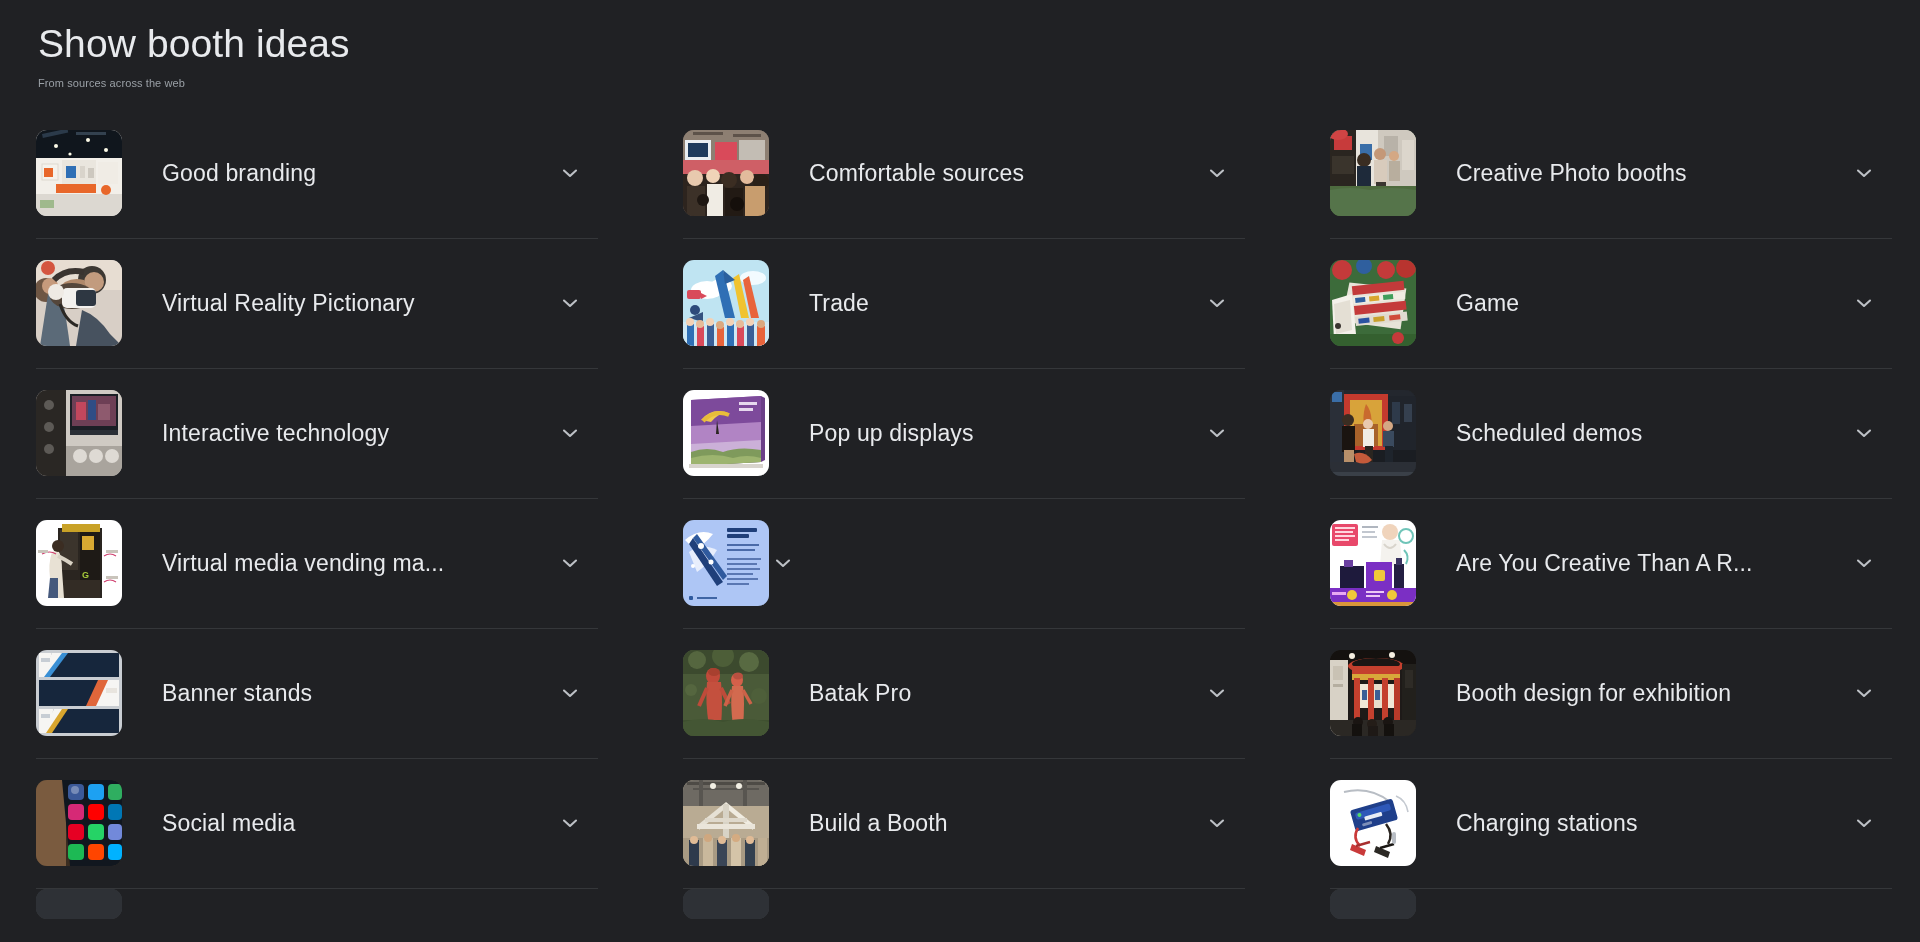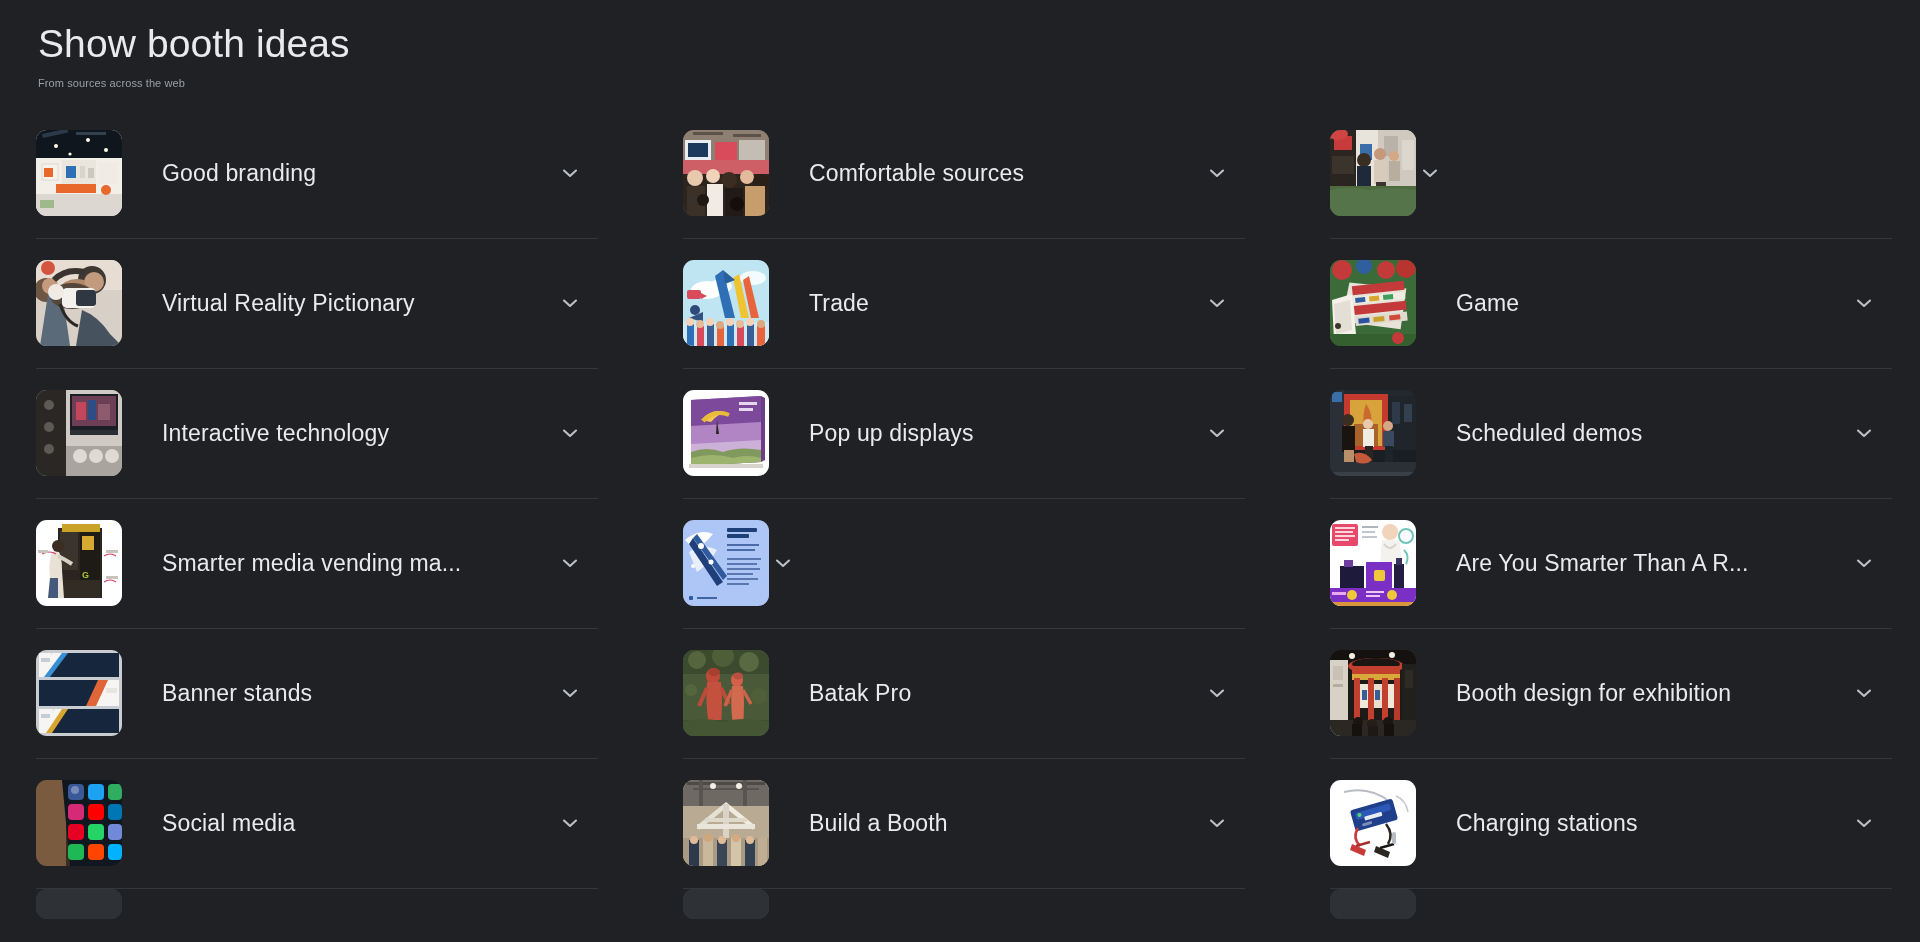--- a/index.html
+++ b/index.html
@@ -214,21 +214,21 @@
             <path d="M14 58 L12 78 L22 78 L22 58 Z" fill="#45597c"></path>
             <path d="M22 36 Q30 40 36 44" stroke="#d9d2c4" stroke-width="4" fill="none"></path>
             <path d="M6 34 Q14 30 20 34" stroke="#cf3f6e" stroke-width="1.2" fill="none"></path>
             <path d="M68 36 Q74 32 80 36" stroke="#cf3f6e" stroke-width="1.2" fill="none"></path>
             <path d="M68 62 Q74 58 80 62" stroke="#cf3f6e" stroke-width="1.2" fill="none"></path>
             <rect x="2" y="30" width="10" height="3" fill="#c9c4bb"></rect>
             <rect x="70" y="30" width="12" height="3" fill="#c9c4bb"></rect>
             <rect x="70" y="56" width="12" height="3" fill="#c9c4bb"></rect>
           </svg>
         </div>
-        <div class="idea-label">Smarter media vending ma...</div>
+        <div class="idea-label">Virtual media vending ma...</div>
         <div class="chevron">
           <svg width="22" height="22" viewBox="0 0 22 22">
               <path d="M5 8.5 L11 14 L17 8.5"></path>
             </svg>
         </div>
       </div>
 
       <div class="idea-row">
         <div class="thumb">
           <svg viewBox="0 0 86 86" preserveAspectRatio="none">
@@ -532,20 +532,21 @@
             <rect x="29" y="60" width="10" height="16" fill="#2c3a4a"></rect>
             <circle cx="50" cy="24" r="6" fill="#c49878"></circle>
             <rect x="44" y="30" width="13" height="24" fill="#d8cbbc"></rect>
             <rect x="46" y="52" width="10" height="14" fill="#3a3530"></rect>
             <circle cx="64" cy="26" r="5" fill="#d4a884"></circle>
             <rect x="59" y="31" width="11" height="20" fill="#b8ae9e"></rect>
             <rect x="0" y="56" width="86" height="30" fill="#4e6b3e"></rect>
             <path d="M0 60 Q20 56 40 60 Q60 56 86 60 L86 86 L0 86 Z" fill="#55744a"></path>
           </svg>
         </div>
+        <div class="idea-label">Creative Photo booths</div>
         <div class="chevron">
           <svg width="22" height="22" viewBox="0 0 22 22">
               <path d="M5 8.5 L11 14 L17 8.5"></path>
             </svg>
         </div>
       </div>
 
       <div class="idea-row">
         <div class="thumb">
           <svg viewBox="0 0 86 86" preserveAspectRatio="none">
@@ -643,21 +644,21 @@
             <rect x="66" y="38" width="6" height="7" fill="#3a3360"></rect>
             <rect x="0" y="68" width="86" height="14" fill="#7b2fc4"></rect>
             <circle cx="22" cy="75" r="5" fill="#f0c93a"></circle>
             <circle cx="62" cy="75" r="5" fill="#f0c93a"></circle>
             <rect x="2" y="72" width="14" height="3" fill="#e8a8f2"></rect>
             <rect x="36" y="71" width="18" height="2" fill="#edc6f5"></rect>
             <rect x="36" y="75" width="14" height="2" fill="#edc6f5"></rect>
             <rect x="0" y="82" width="86" height="4" fill="#d8963a"></rect>
           </svg>
         </div>
-        <div class="idea-label">Are You Smarter Than A R...</div>
+        <div class="idea-label">Are You Creative Than A R...</div>
         <div class="chevron">
           <svg width="22" height="22" viewBox="0 0 22 22">
               <path d="M5 8.5 L11 14 L17 8.5"></path>
             </svg>
         </div>
       </div>
 
       <div class="idea-row">
         <div class="thumb">
           <svg viewBox="0 0 86 86" preserveAspectRatio="none">

